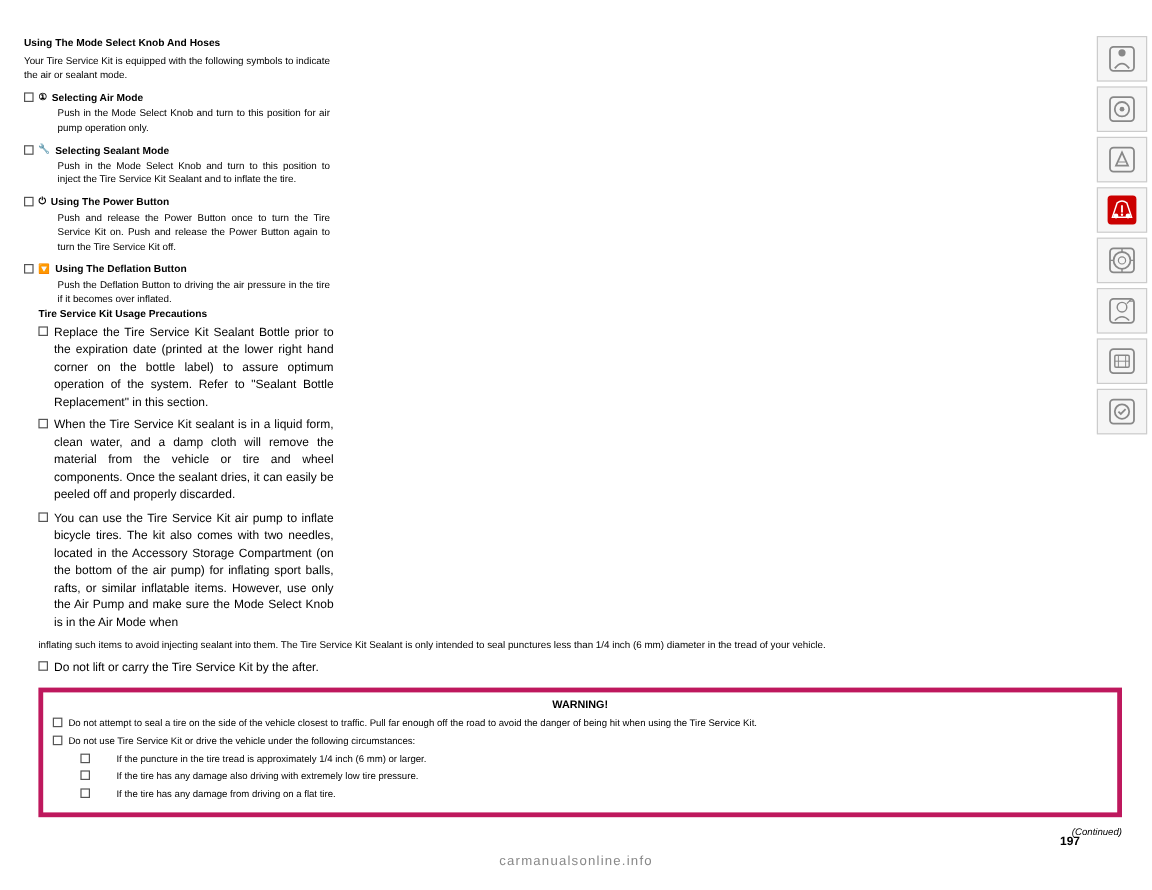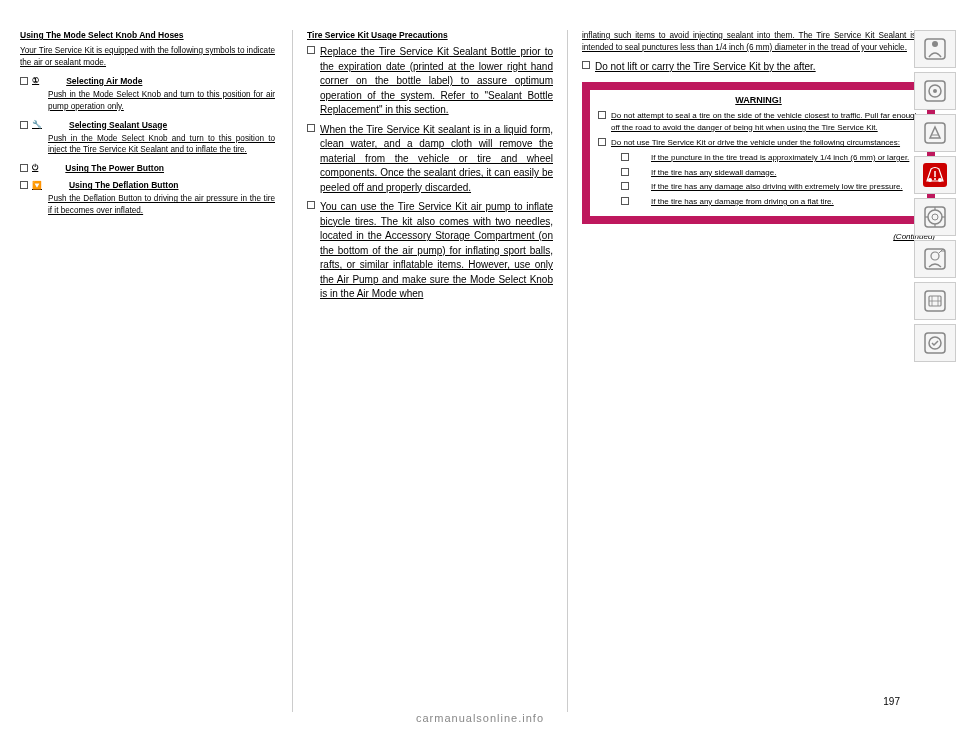--- a/index.html
+++ b/index.html
@@ -26,25 +26,24 @@
       bottom: 18px;
       left: 50%;
       transform: translateX(-50%);
       font-size: 11px;
       color: #888;
       letter-spacing: 1px;
       z-index: 10;
     }
     .content-area {
       display: flex;
-      flex-direction: row;
+      flex-direction: column;
       padding: 30px 20px 30px 20px;
       flex: 1;
       position: relative;
-      text-decoration: underline;
     }
     .left-column {
       width: 270px;
       padding-right: 15px;
       flex-shrink: 0;
     }
     .middle-column {
       width: 270px;
       padding: 0 12px;
       flex-shrink: 0;
@@ -99,21 +98,20 @@
     .checkbox {
       width: 8px;
       height: 8px;
       border: 1px solid #555;
       display: inline-block;
       flex-shrink: 0;
     }
     .subsection-title {
       font-weight: bold;
       font-size: 8.5px;
-      margin-left: 23px;
     }
     .subsection-icon {
       font-size: 8px;
       font-weight: bold;
     }
     .subsection-body {
       font-size: 8.2px;
       line-height: 1.45;
       text-align: justify;
       margin-left: 28px;
@@ -132,21 +130,21 @@
       flex-shrink: 0;
       margin-top: 1px;
     }
     .bullet-text {
       font-size: 10px;
       line-height: 1.45;
       text-align: justify;
       flex: 1;
     }
     .warning-box {
-      border: 8px solid #be185d;
+      border: 4px solid #be185d;
       margin: 8px 0;
       padding: 5px 8px;
     }
     .warning-title {
       font-weight: bold;
       font-size: 9px;
       text-align: center;
       color: #000;
       margin-bottom: 5px;
     }
@@ -195,21 +193,21 @@
       text-align: right;
       font-size: 8px;
       font-style: italic;
       margin-top: 4px;
     }
     .page-number {
       position: absolute;
       bottom: 35px;
       right: 60px;
       font-size: 10px;
-      font-weight: normal;
+      font-weight: bold;
     }
     .vertical-divider {
       width: 1px;
       background: #ccc;
       margin: 0 2px;
     }
   </style>
 </head>
 <body>
 
@@ -226,31 +224,32 @@
           <span class="subsection-icon">①</span>
           <span class="subsection-title">Selecting Air Mode</span>
         </div>
         <div class="subsection-body">Push in the Mode Select Knob and turn to this position for air pump operation only.</div>
       </div>
 
       <div class="subsection">
         <div class="subsection-header">
           <span class="checkbox"></span>
           <span class="subsection-icon">🔧</span>
-          <span class="subsection-title">Selecting Sealant Usage</span>
+          <span class="subsection-title">Selecting Sealant Mode</span>
         </div>
         <div class="subsection-body">Push in the Mode Select Knob and turn to this position to inject the Tire Service Kit Sealant and to inflate the tire.</div>
       </div>
 
       <div class="subsection">
         <div class="subsection-header">
           <span class="checkbox"></span>
           <span class="subsection-icon">⏻</span>
           <span class="subsection-title">Using The Power Button</span>
         </div>
+        <div class="subsection-body">Push and release the Power Button once to turn the Tire Service Kit on. Push and release the Power Button again to turn the Tire Service Kit off.</div>
       </div>
 
       <div class="subsection">
         <div class="subsection-header">
           <span class="checkbox"></span>
           <span class="subsection-icon">🔽</span>
           <span class="subsection-title">Using The Deflation Button</span>
         </div>
         <div class="subsection-body">Push the Deflation Button to driving the air pressure in the tire if it becomes over inflated.</div>
       </div>
@@ -300,24 +299,20 @@
         <div class="warning-bullet">
           <span class="warning-checkbox"></span>
           <div style="flex:1;">
             <span class="warning-text">Do not use Tire Service Kit or drive the vehicle under the following circumstances:</span>
             <div class="sub-bullet">
               <span class="sub-checkbox"></span>
               <span class="sub-text">If the puncture in the tire tread is approximately 1/4 inch (6 mm) or larger.</span>
             </div>
             <div class="sub-bullet">
               <span class="sub-checkbox"></span>
-              <span class="sub-text">If the tire has any sidewall damage.</span>
-            </div>
-            <div class="sub-bullet">
-              <span class="sub-checkbox"></span>
               <span class="sub-text">If the tire has any damage also driving with extremely low tire pressure.</span>
             </div>
             <div class="sub-bullet">
               <span class="sub-checkbox"></span>
               <span class="sub-text">If the tire has any damage from driving on a flat tire.</span>
             </div>
           </div>
         </div>
       </div>
 

